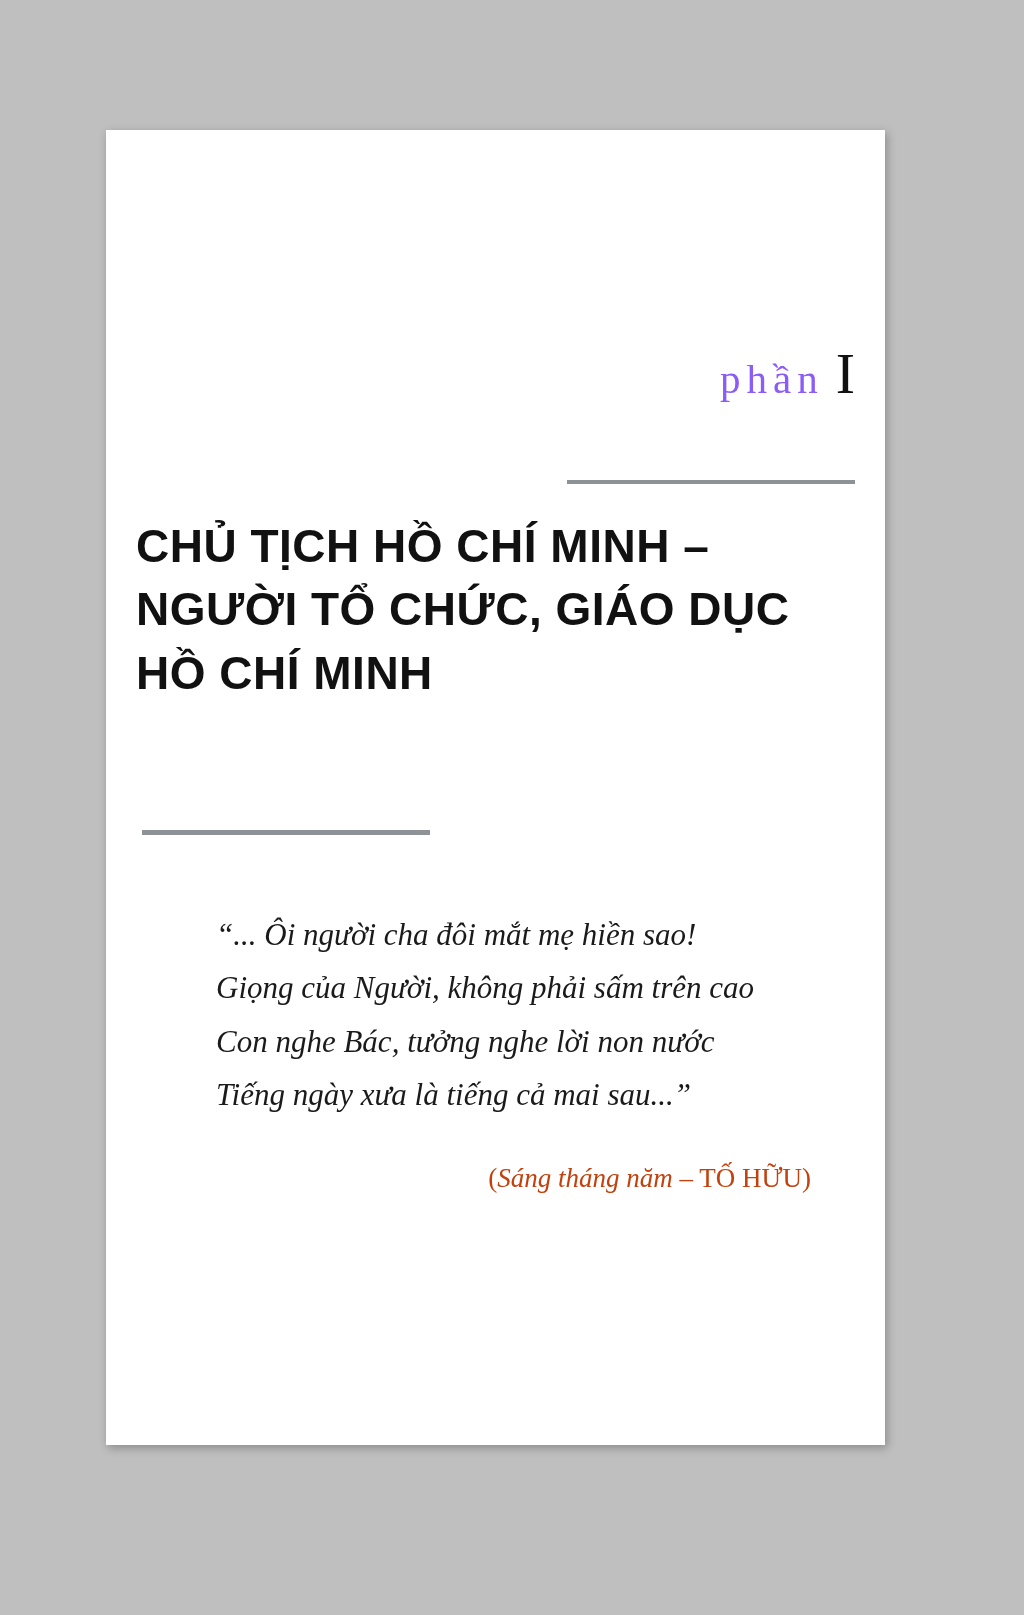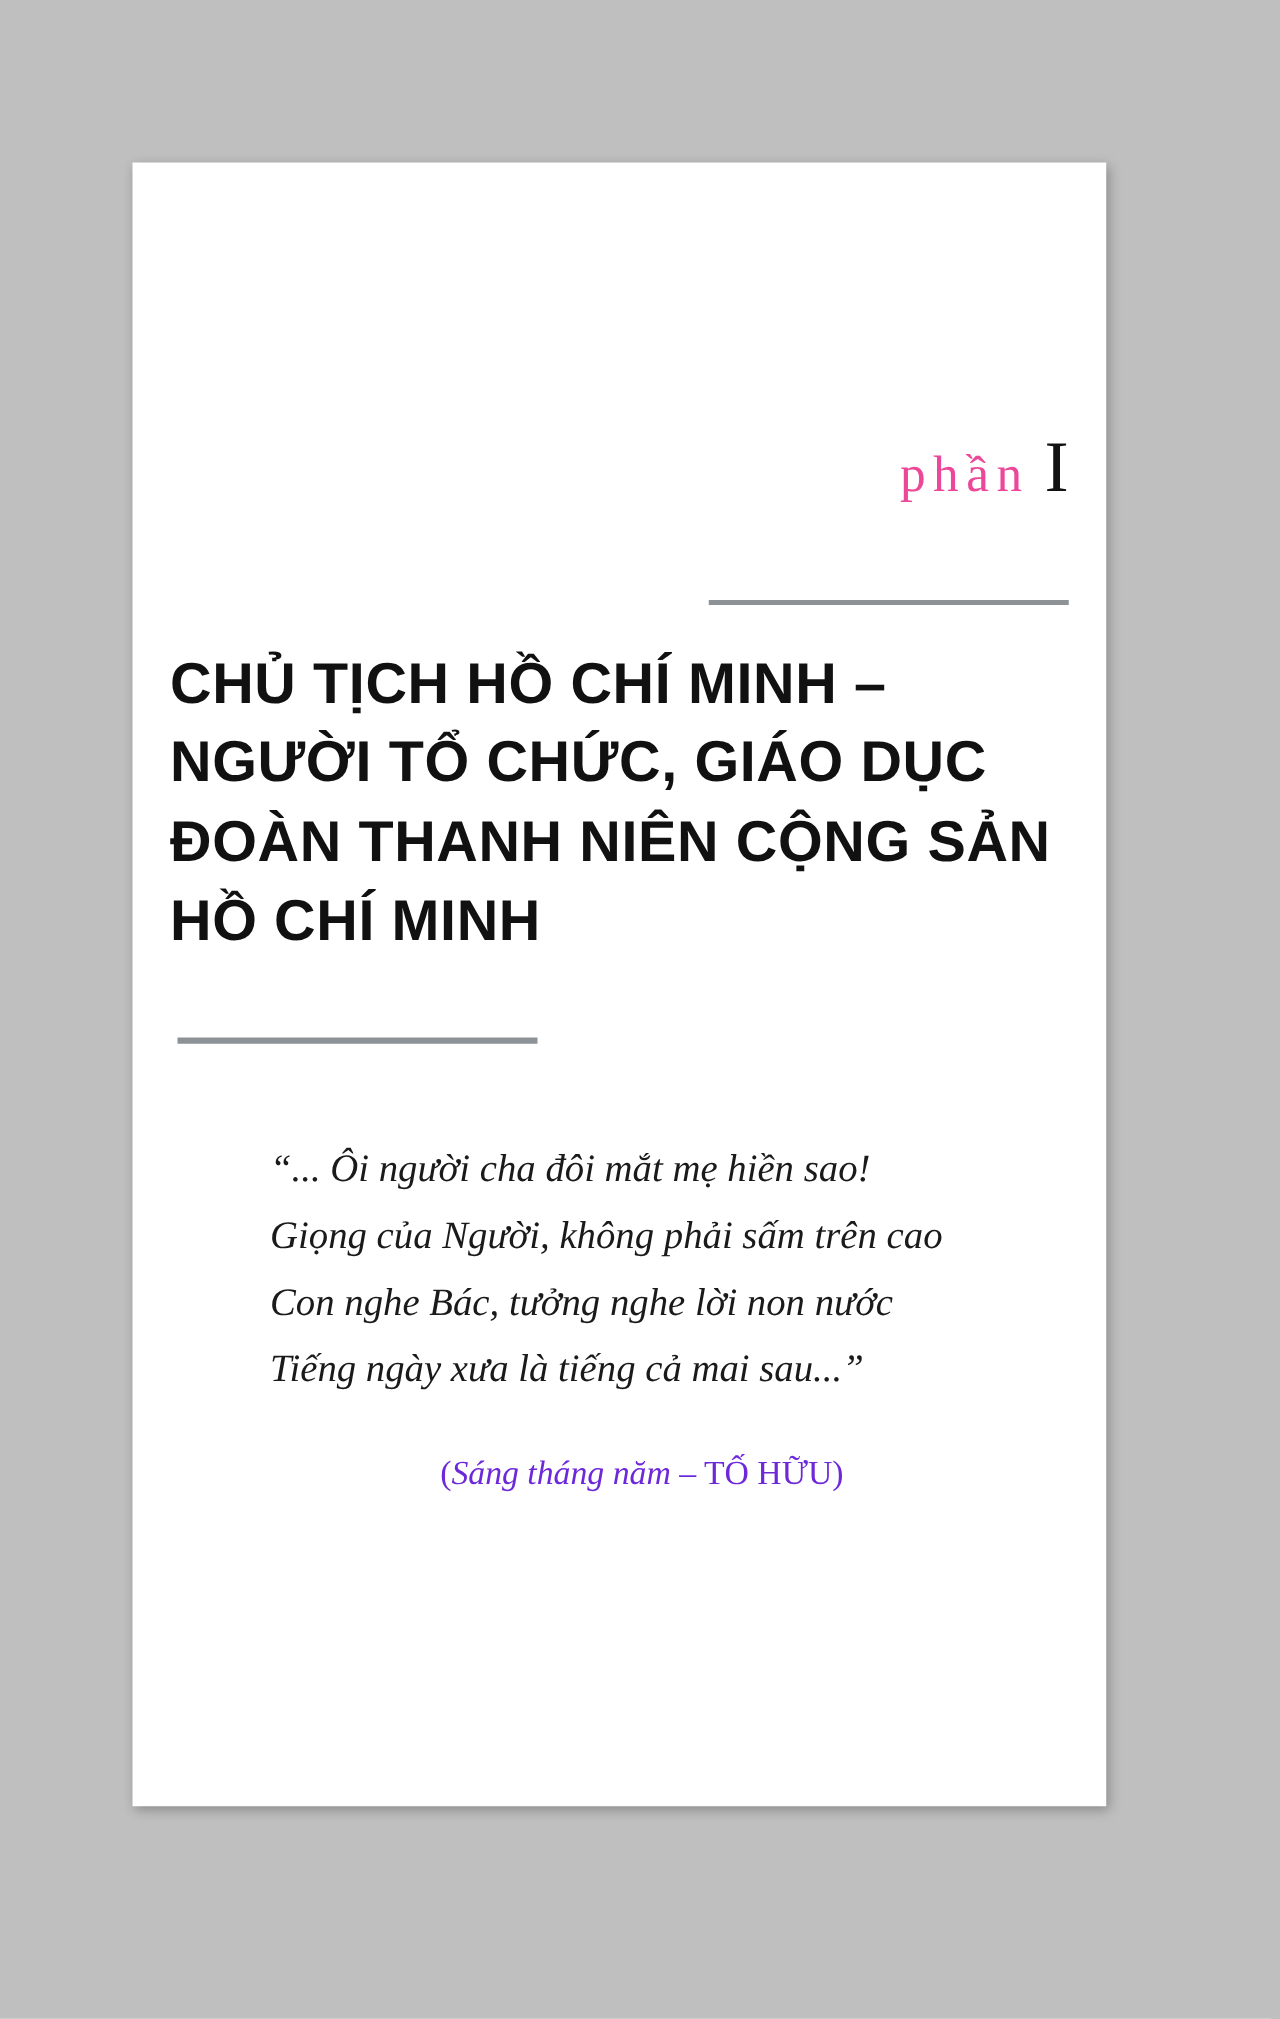--- a/index.html
+++ b/index.html
@@ -38,21 +38,21 @@
     right: 30px;
     top: 215px;
     display: flex;
     align-items: baseline;
     justify-content: flex-end;
   }
   .part-word {
     font-family: "Liberation Serif", serif;
     font-size: 41px;
     letter-spacing: 6px;
-    color: #ec4899;
+    color: #8b5cf6;
     font-weight: 400;
   }
   .part-number {
     font-family: "Liberation Serif", serif;
     font-size: 58px;
     color: #111111;
     font-weight: 400;
     margin-left: 12px;
     line-height: 1;
   }
@@ -102,25 +102,25 @@
   .poem-line {
     font-family: "Liberation Serif", serif;
     font-style: italic;
     font-size: 31px;
     color: #1a1a1a;
     line-height: 1.72;
     white-space: nowrap;
   }
   .poem-credit {
     margin-top: 42px;
-    text-align: center;
+    text-align: right;
     padding-right: 14px;
     font-family: "Liberation Serif", serif;
     font-size: 27px;
-    color: #6d28d9;
+    color: #c2410c;
     white-space: nowrap;
   }
   .poem-credit .src {
     font-style: italic;
   }
   .poem-credit .author {
     font-style: normal;
   }
 </style>
 </head>
@@ -132,21 +132,20 @@
     <div class="part-line">
       <span class="part-word">phần</span>
       <span class="part-number">I</span>
     </div>
 
     <div class="rule-top"></div>
 
     <div class="title-block">
       <div class="title-line">CHỦ TỊCH HỒ CHÍ MINH –</div>
       <div class="title-line">NGƯỜI TỔ CHỨC, GIÁO DỤC</div>
-      <div class="title-line">ĐOÀN THANH NIÊN CỘNG SẢN</div>
       <div class="title-line">HỒ CHÍ MINH</div>
     </div>
 
     <div class="rule-bottom"></div>
 
     <div class="poem">
       <div class="poem-line">“... Ôi người cha đôi mắt mẹ hiền sao!</div>
       <div class="poem-line">Giọng của Người, không phải sấm trên cao</div>
       <div class="poem-line">Con nghe Bác, tưởng nghe lời non nước</div>
       <div class="poem-line">Tiếng ngày xưa là tiếng cả mai sau...”</div>

